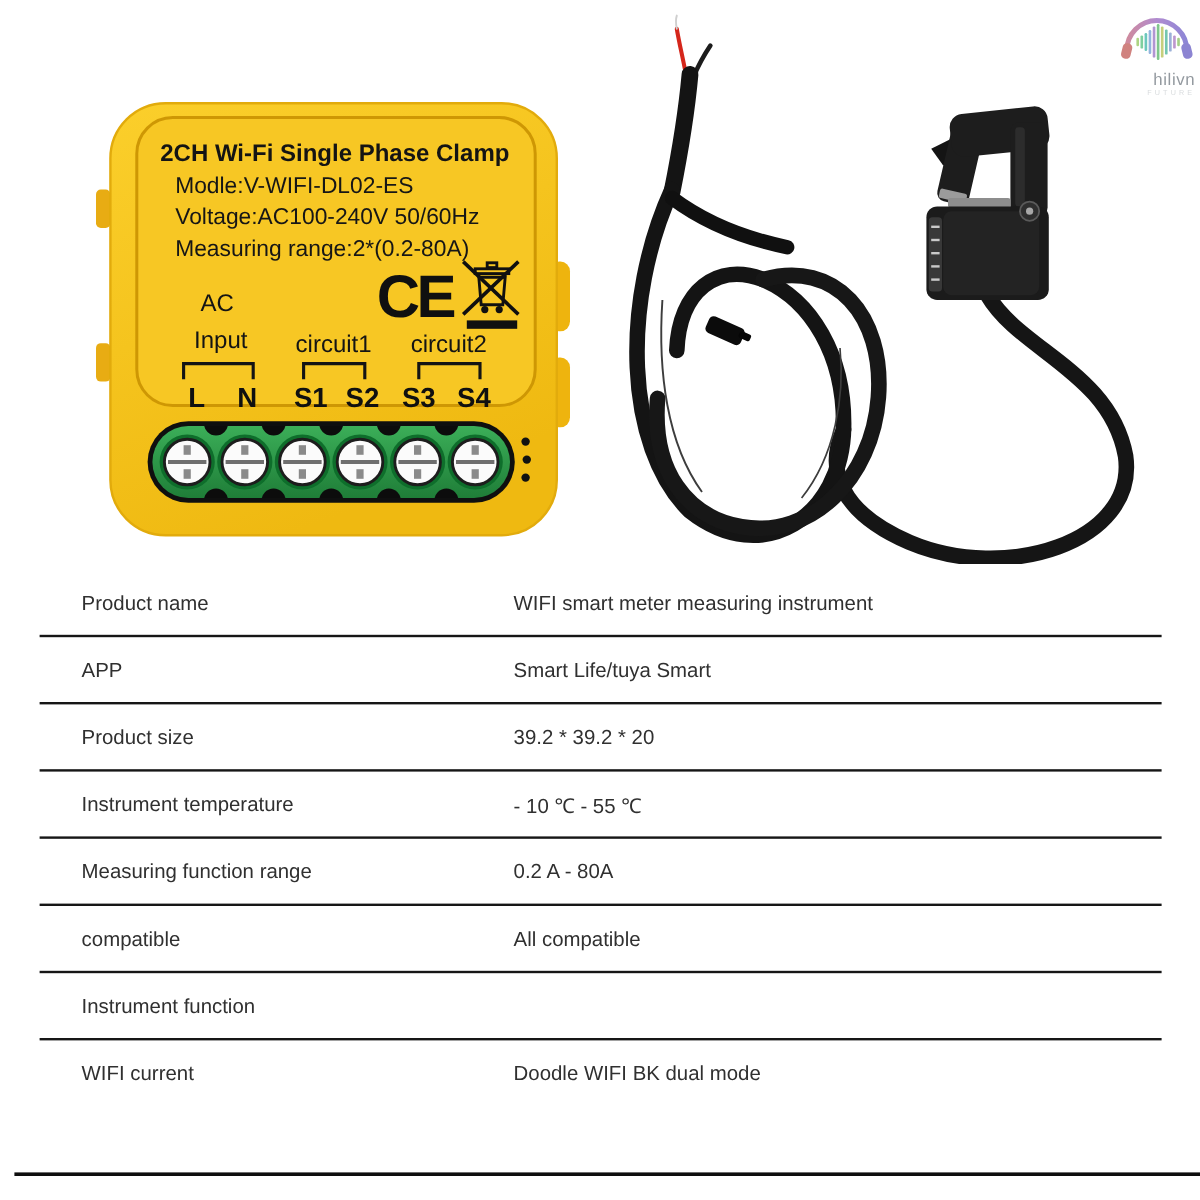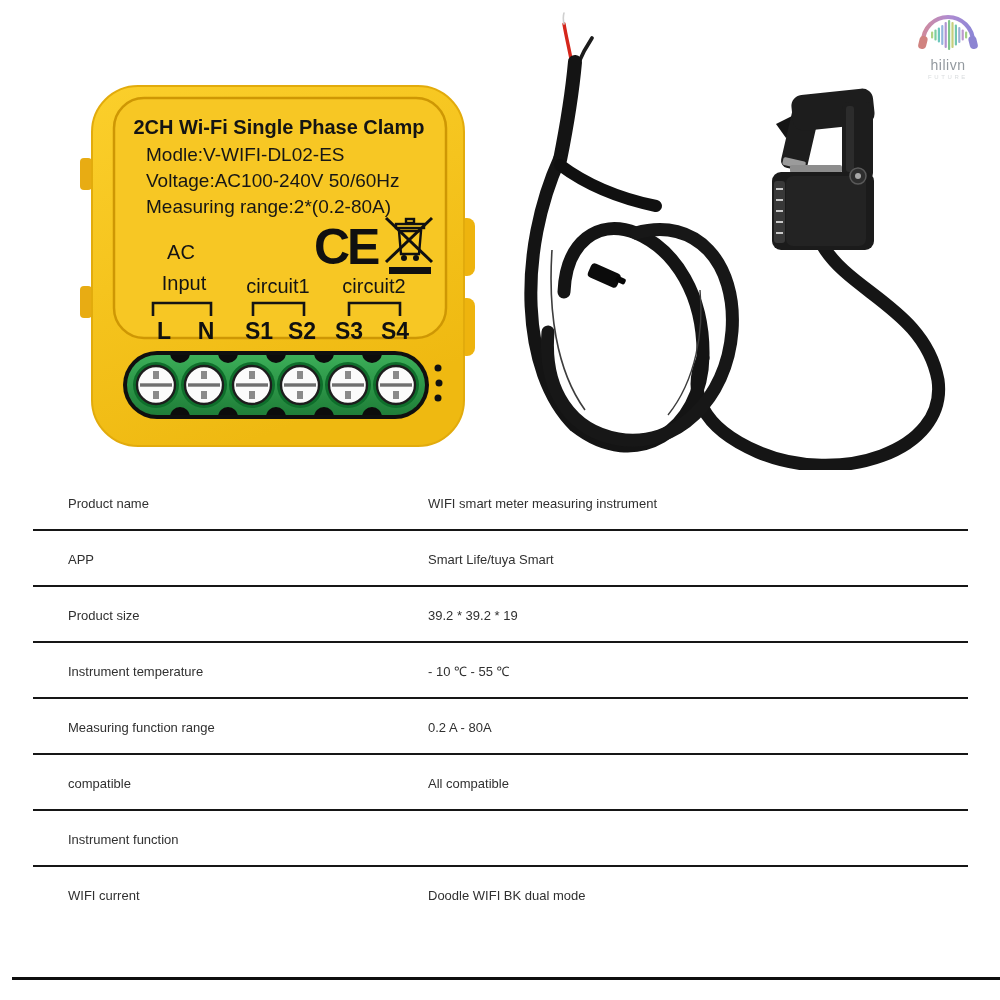--- a/index.html
+++ b/index.html
@@ -1,31 +1,31 @@
 <!DOCTYPE html>
 <html><head>
 <meta charset="utf-8">
 <style>
   html,body{margin:0;padding:0;background:#fff;}
   .stage{position:relative;width:1000px;height:1000px;background:#fff;overflow:hidden;
          font-family:"Liberation Sans",sans-serif;}
   .photo-svg{position:absolute;left:0;top:0;}
 
   
-  .watermark{position:absolute;top:10px;right:4px;width:96px;text-align:center;}
+  .watermark{position:absolute;top:10px;right:4px;width:96px;text-align:right;}
   .watermark .brand{font-size:14px;color:#93999f;letter-spacing:.5px;line-height:1;margin-top:2px;}
   .watermark .tagline{font-size:6px;color:#d9dcde;letter-spacing:2.6px;margin-top:2px;}
 
   
   .spec-table{position:absolute;top:475px;left:0;right:0;}
   .spec-row{height:56px;position:relative;}
   .spec-row::after{content:"";position:absolute;left:33px;right:32px;bottom:0;height:2px;background:#161616;}
   .spec-row:last-child::after{display:none;}
   .spec-label,.spec-value{position:absolute;top:50%;transform:translateY(-50%);
-      font-size:13px;color:#303030;white-space:nowrap;}
+      font-size:17px;color:#303030;white-space:nowrap;}
   .spec-label{left:68px;}
   .spec-value{left:428px;}
   .table-bottom-line{position:absolute;top:977px;left:12px;right:0;height:3px;background:#0e0e0e;}
 </style>
 </head>
 <body>
 
 <div class="stage">
 
   <svg class="photo-svg" width="1000" height="470" viewBox="0 0 1000 470">
@@ -257,21 +257,21 @@
     <div class="spec-row">
       <div class="spec-label">Product name</div>
       <div class="spec-value">WIFI smart meter measuring instrument</div>
     </div>
     <div class="spec-row">
       <div class="spec-label">APP</div>
       <div class="spec-value">Smart Life/tuya Smart</div>
     </div>
     <div class="spec-row">
       <div class="spec-label">Product size</div>
-      <div class="spec-value">39.2 * 39.2 * 19</div>
+      <div class="spec-value">39.2 * 39.2 * 20</div>
     </div>
     <div class="spec-row">
       <div class="spec-label">Instrument temperature</div>
       <div class="spec-value">- 10 ℃ - 55 ℃</div>
     </div>
     <div class="spec-row">
       <div class="spec-label">Measuring function range</div>
       <div class="spec-value">0.2 A - 80A</div>
     </div>
     <div class="spec-row">

